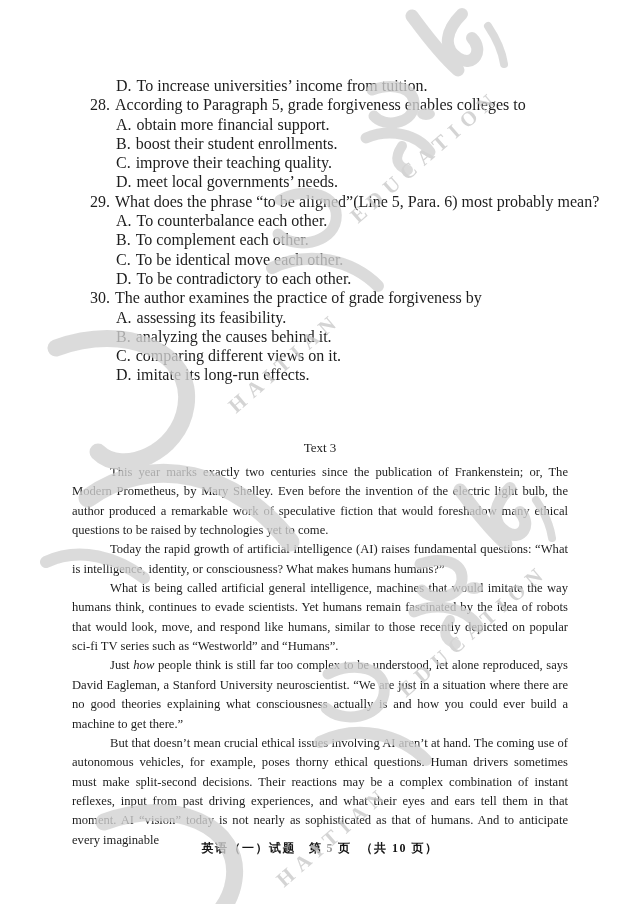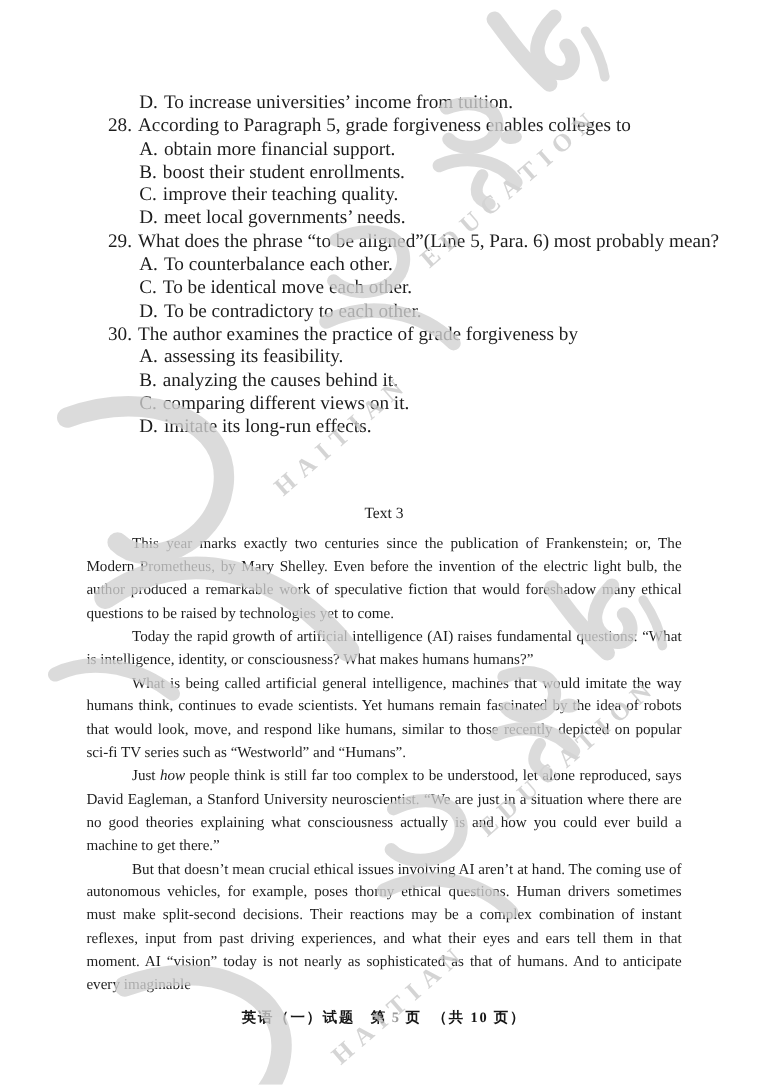--- a/index.html
+++ b/index.html
@@ -77,20 +77,21 @@
         <div class="opt"><span class="opt-lbl">B.</span><span>boost their student enrollments.</span></div>
         <div class="opt"><span class="opt-lbl">C.</span><span>improve their teaching quality.</span></div>
         <div class="opt"><span class="opt-lbl">D.</span><span>meet local governments’ needs.</span></div>
       </div>
 
       <div>
         <div class="q-line">
           <span class="num">29.</span><span>What does the phrase “to be aligned”(Line 5, Para. 6) most probably mean?</span>
         </div>
         <div class="opt"><span class="opt-lbl">A.</span><span>To counterbalance each other.</span></div>
+        <div class="opt"><span class="opt-lbl">B.</span><span>To complement each other.</span></div>
         <div class="opt"><span class="opt-lbl">C.</span><span>To be identical move each other.</span></div>
         <div class="opt"><span class="opt-lbl">D.</span><span>To be contradictory to each other.</span></div>
       </div>
 
       <div>
         <div class="q-line">
           <span class="num">30.</span><span>The author examines the practice of grade forgiveness by</span>
         </div>
         <div class="opt"><span class="opt-lbl">A.</span><span>assessing its feasibility.</span></div>
         <div class="opt"><span class="opt-lbl">B.</span><span>analyzing the causes behind it.</span></div>

